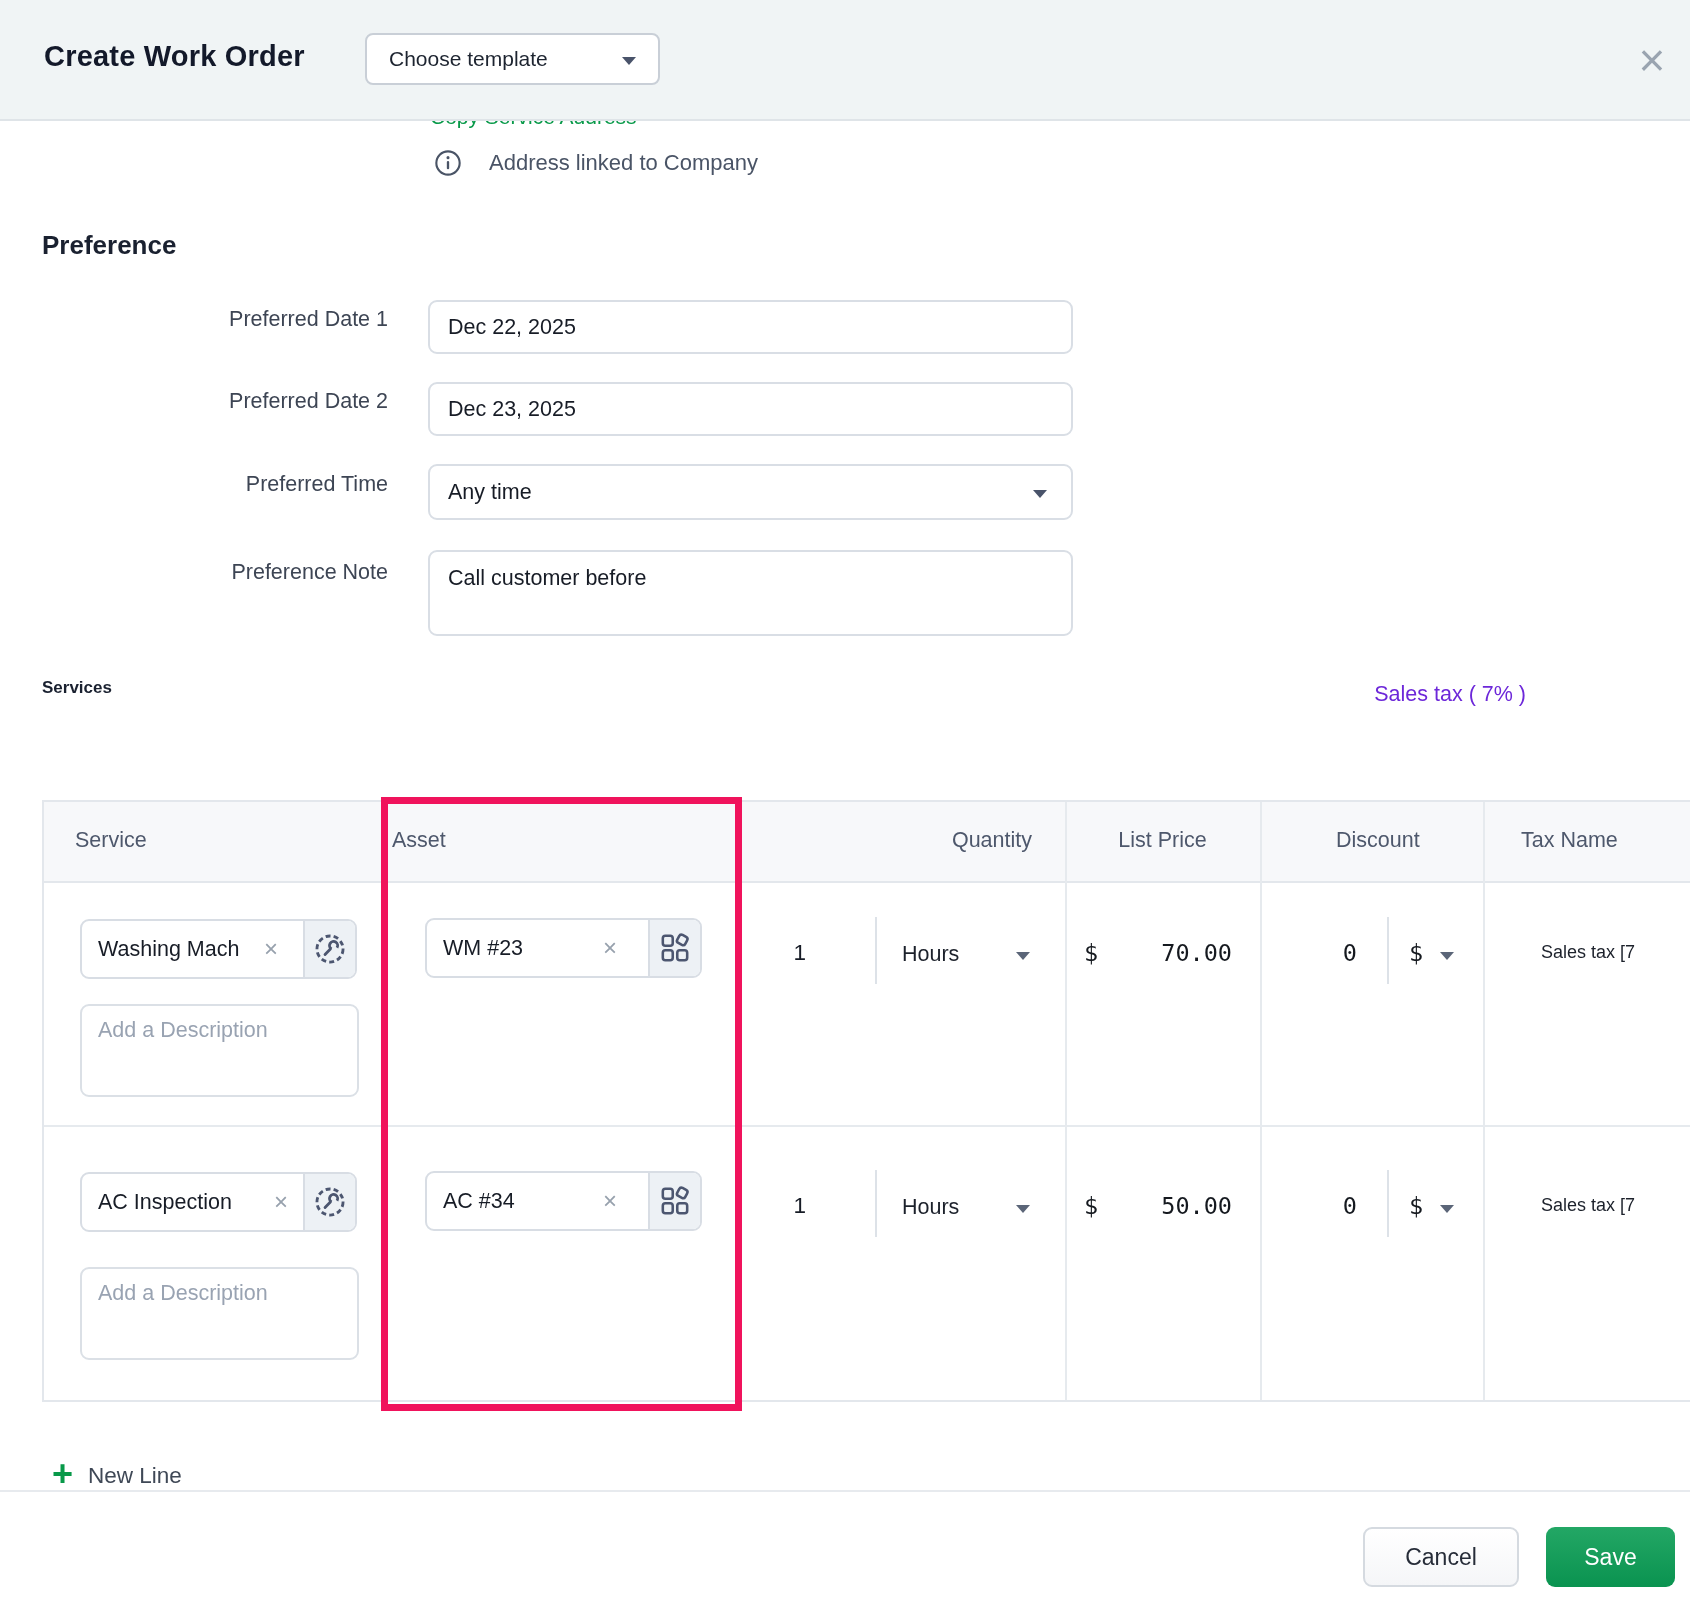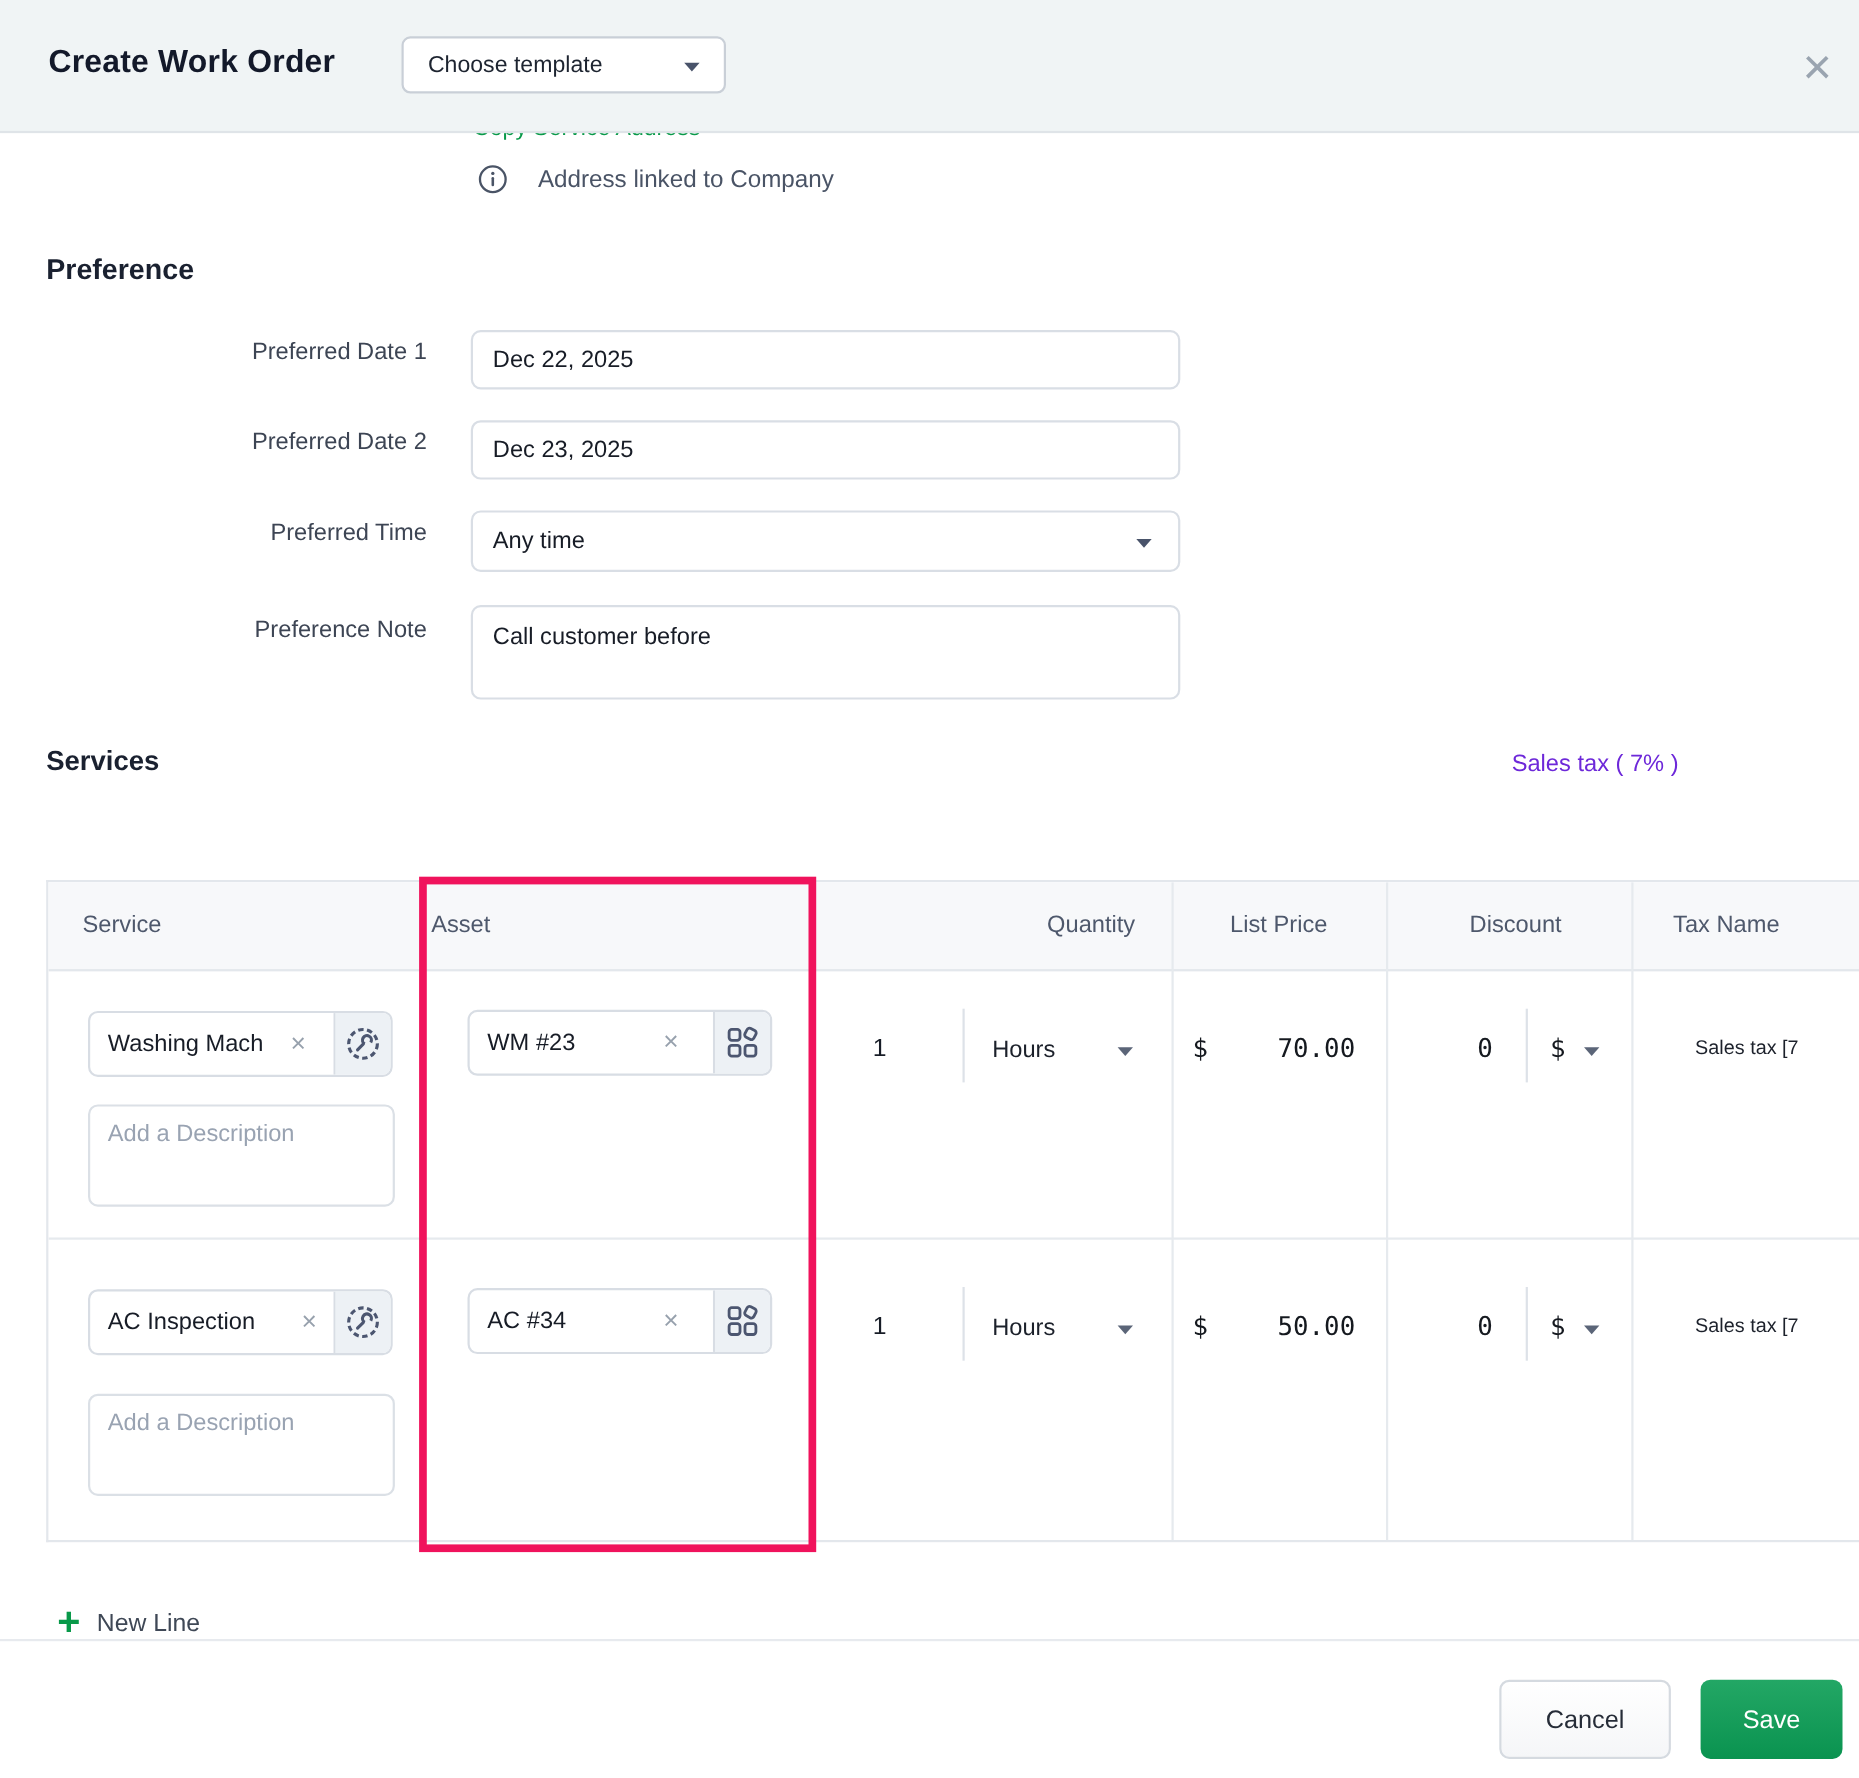--- a/index.html
+++ b/index.html
@@ -79,21 +79,21 @@
     border:7px solid #f0135c; z-index:40; pointer-events:none; }
 
   
   .newline { position:absolute; left:52px; top:1460px; display:flex; align-items:center;
     gap:15px; cursor:pointer; }
   .plus { font-size:36px; font-weight:600; color:#089949; line-height:1; margin-top:-4px; }
   .newline .txt { font-size:22.5px; color:#3f4856; }
 
   
   .foot-div { position:absolute; left:0; top:1490px; width:1690px; height:2px; background:#e7eaee; }
-  .btn { position:absolute; top:1527px; height:72px; border-radius:9px; font-size:23px;
+  .btn { position:absolute; top:1527px; height:60px; border-radius:9px; font-size:23px;
     display:flex; align-items:center; justify-content:center; cursor:pointer; }
   .btn.cancel { left:1363px; width:156px; background:linear-gradient(#ffffff,#f5f6f8);
     border:2px solid #d5dae0; color:#262c38; }
   .btn.save { left:1546px; width:129px; background:linear-gradient(#23a765,#0a9350);
     border:none; color:#fff; }
 </style>
 </head>
 <body>
 
 <div class="page">
@@ -136,21 +136,21 @@
   <div class="inp" style="top:464px; height:56px;">
     <span class="val">Any time</span>
     <span class="caret" style="position:absolute; right:24px; top:24px;"></span>
   </div>
 
   <div class="f-label" style="top:560px;">Preference Note</div>
   <div class="inp note" style="top:550px; height:86px;">
     <span class="val">Call customer before</span>
   </div>
 
-  <div class="sec-h" style="top:678px; font-size:25px;">Services</div>
+  <div class="sec-h" style="top:678px; font-size:17px;">Services</div>
   <div class="tax-link">Sales tax ( 7% )</div>
 
   <div class="tbl">
     <div class="tbl-head">
       <span class="th" style="left:31px;">Service</span>
       <span class="th" style="left:348px;">Asset</span>
       <span class="th" style="right:660px;">Quantity</span>
       <span class="th" style="left:1021px; width:195px; text-align:center;">List Price</span>
       <span class="th" style="left:1292px;">Discount</span>
       <span class="th" style="left:1477px;">Tax Name</span>

